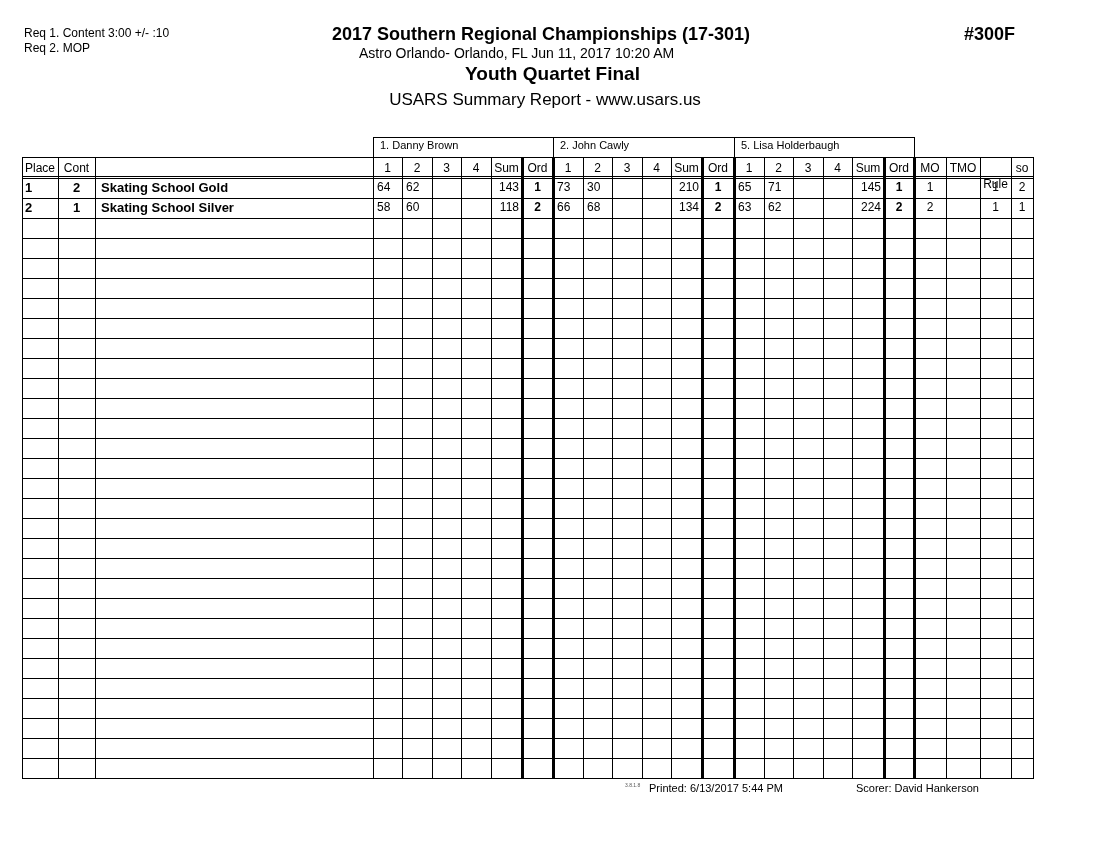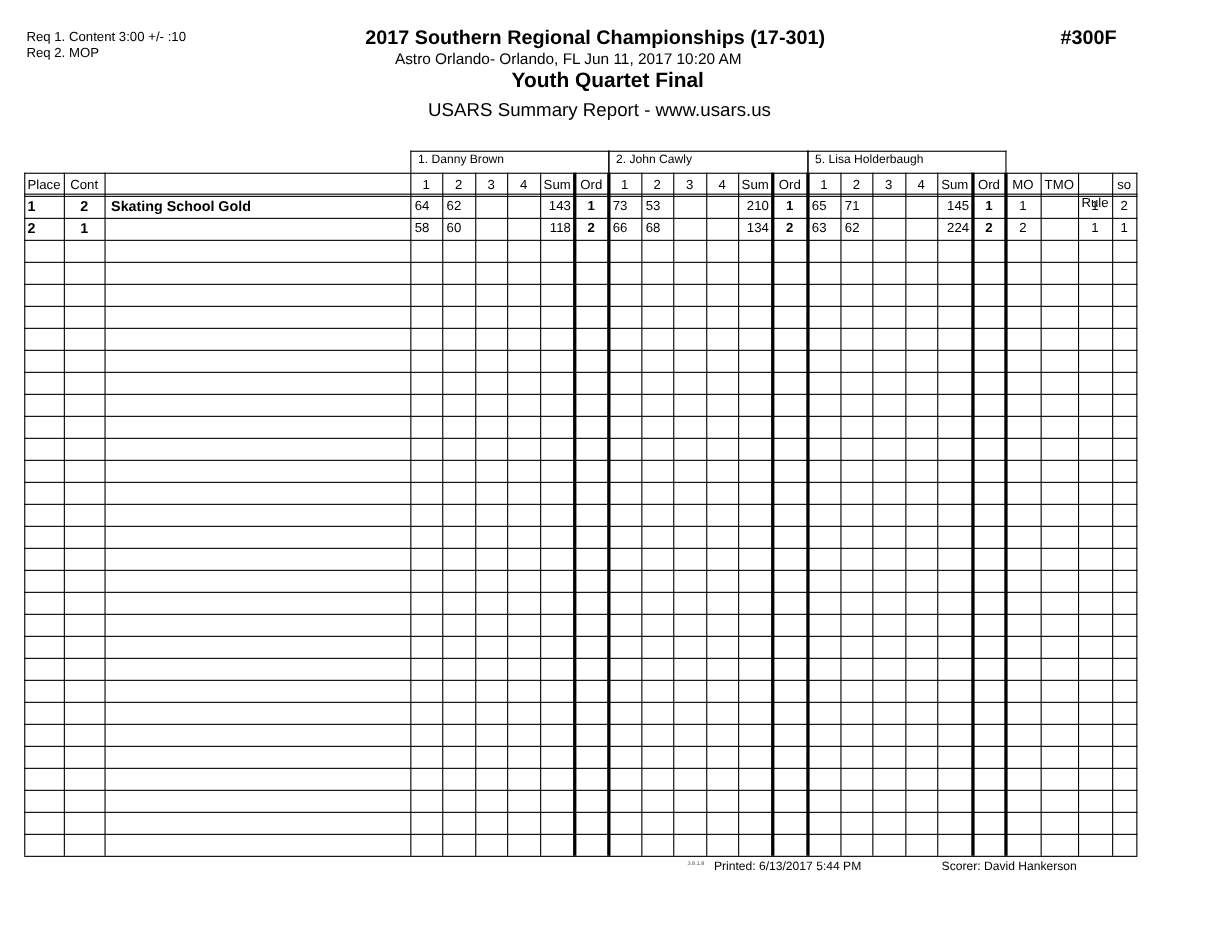--- a/index.html
+++ b/index.html
@@ -81,39 +81,40 @@
       <div class="cell" style="left: 0px; top: 0px; width: 36px; height: 20px; text-align: left; font-weight: bold; padding-left: 3px; padding-right: 0px; font-size: 13px;">1</div>
       <div class="cell" style="left: 36px; top: 0px; width: 37px; height: 20px; text-align: center; font-weight: bold; padding-left: 0px; padding-right: 0px; font-size: 13px;">2</div>
       <div class="cell" style="left: 73px; top: 0px; width: 278px; height: 20px; text-align: left; font-weight: bold; padding-left: 6px; padding-right: 0px; font-size: 13px;">Skating School Gold</div>
       <div class="cell" style="left: 351px; top: 0px; width: 29px; height: 20px; text-align: left; font-weight: normal; padding-left: 4px; padding-right: 0px; font-size: 12px;">64</div>
       <div class="cell" style="left: 380px; top: 0px; width: 30px; height: 20px; text-align: left; font-weight: normal; padding-left: 4px; padding-right: 0px; font-size: 12px;">62</div>
       <div class="cell" style="left: 410px; top: 0px; width: 29px; height: 20px; text-align: left; font-weight: normal; padding-left: 4px; padding-right: 0px; font-size: 12px;"></div>
       <div class="cell" style="left: 439px; top: 0px; width: 30px; height: 20px; text-align: left; font-weight: normal; padding-left: 4px; padding-right: 0px; font-size: 12px;"></div>
       <div class="cell" style="left: 469px; top: 0px; width: 31px; height: 20px; text-align: right; font-weight: normal; padding-left: 0px; padding-right: 3px; font-size: 12px;">143</div>
       <div class="cell" style="left: 500px; top: 0px; width: 31px; height: 20px; text-align: center; font-weight: bold; padding-left: 0px; padding-right: 0px; font-size: 12px;">1</div>
       <div class="cell" style="left: 531px; top: 0px; width: 30px; height: 20px; text-align: left; font-weight: normal; padding-left: 4px; padding-right: 0px; font-size: 12px;">73</div>
-      <div class="cell" style="left: 561px; top: 0px; width: 29px; height: 20px; text-align: left; font-weight: normal; padding-left: 4px; padding-right: 0px; font-size: 12px;">53</div>
+      <div class="cell" style="left: 561px; top: 0px; width: 29px; height: 20px; text-align: left; font-weight: normal; padding-left: 4px; padding-right: 0px; font-size: 12px;">30</div>
       <div class="cell" style="left: 590px; top: 0px; width: 30px; height: 20px; text-align: left; font-weight: normal; padding-left: 4px; padding-right: 0px; font-size: 12px;"></div>
       <div class="cell" style="left: 620px; top: 0px; width: 29px; height: 20px; text-align: left; font-weight: normal; padding-left: 4px; padding-right: 0px; font-size: 12px;"></div>
       <div class="cell" style="left: 649px; top: 0px; width: 31px; height: 20px; text-align: right; font-weight: normal; padding-left: 0px; padding-right: 3px; font-size: 12px;">210</div>
       <div class="cell" style="left: 680px; top: 0px; width: 32px; height: 20px; text-align: center; font-weight: bold; padding-left: 0px; padding-right: 0px; font-size: 12px;">1</div>
       <div class="cell" style="left: 712px; top: 0px; width: 30px; height: 20px; text-align: left; font-weight: normal; padding-left: 4px; padding-right: 0px; font-size: 12px;">65</div>
       <div class="cell" style="left: 742px; top: 0px; width: 29px; height: 20px; text-align: left; font-weight: normal; padding-left: 4px; padding-right: 0px; font-size: 12px;">71</div>
       <div class="cell" style="left: 771px; top: 0px; width: 30px; height: 20px; text-align: left; font-weight: normal; padding-left: 4px; padding-right: 0px; font-size: 12px;"></div>
       <div class="cell" style="left: 801px; top: 0px; width: 29px; height: 20px; text-align: left; font-weight: normal; padding-left: 4px; padding-right: 0px; font-size: 12px;"></div>
       <div class="cell" style="left: 830px; top: 0px; width: 32px; height: 20px; text-align: right; font-weight: normal; padding-left: 0px; padding-right: 3px; font-size: 12px;">145</div>
       <div class="cell" style="left: 862px; top: 0px; width: 30px; height: 20px; text-align: center; font-weight: bold; padding-left: 0px; padding-right: 0px; font-size: 12px;">1</div>
       <div class="cell" style="left: 892px; top: 0px; width: 32px; height: 20px; text-align: center; font-weight: normal; padding-left: 0px; padding-right: 0px; font-size: 12px;">1</div>
       <div class="cell" style="left: 924px; top: 0px; width: 34px; height: 20px; text-align: center; font-weight: normal; padding-left: 0px; padding-right: 0px; font-size: 12px;"></div>
       <div class="cell" style="left: 958px; top: 0px; width: 31px; height: 20px; text-align: center; font-weight: normal; padding-left: 0px; padding-right: 0px; font-size: 12px;">1</div>
       <div class="cell" style="left: 989px; top: 0px; width: 22px; height: 20px; text-align: center; font-weight: normal; padding-left: 0px; padding-right: 0px; font-size: 12px;">2</div>
     </div>
     <div style="position: absolute; left: 0px; top: 41px; width: 1011px; height: 20px;">
       <div class="cell" style="left: 0px; top: 0px; width: 36px; height: 20px; text-align: left; font-weight: bold; padding-left: 3px; padding-right: 0px; font-size: 13px;">2</div>
       <div class="cell" style="left: 36px; top: 0px; width: 37px; height: 20px; text-align: center; font-weight: bold; padding-left: 0px; padding-right: 0px; font-size: 13px;">1</div>
+      <div class="cell" style="left: 73px; top: 0px; width: 278px; height: 20px; text-align: left; font-weight: bold; padding-left: 6px; padding-right: 0px; font-size: 13px;">Skating School Silver</div>
       <div class="cell" style="left: 351px; top: 0px; width: 29px; height: 20px; text-align: left; font-weight: normal; padding-left: 4px; padding-right: 0px; font-size: 12px;">58</div>
       <div class="cell" style="left: 380px; top: 0px; width: 30px; height: 20px; text-align: left; font-weight: normal; padding-left: 4px; padding-right: 0px; font-size: 12px;">60</div>
       <div class="cell" style="left: 410px; top: 0px; width: 29px; height: 20px; text-align: left; font-weight: normal; padding-left: 4px; padding-right: 0px; font-size: 12px;"></div>
       <div class="cell" style="left: 439px; top: 0px; width: 30px; height: 20px; text-align: left; font-weight: normal; padding-left: 4px; padding-right: 0px; font-size: 12px;"></div>
       <div class="cell" style="left: 469px; top: 0px; width: 31px; height: 20px; text-align: right; font-weight: normal; padding-left: 0px; padding-right: 3px; font-size: 12px;">118</div>
       <div class="cell" style="left: 500px; top: 0px; width: 31px; height: 20px; text-align: center; font-weight: bold; padding-left: 0px; padding-right: 0px; font-size: 12px;">2</div>
       <div class="cell" style="left: 531px; top: 0px; width: 30px; height: 20px; text-align: left; font-weight: normal; padding-left: 4px; padding-right: 0px; font-size: 12px;">66</div>
       <div class="cell" style="left: 561px; top: 0px; width: 29px; height: 20px; text-align: left; font-weight: normal; padding-left: 4px; padding-right: 0px; font-size: 12px;">68</div>
       <div class="cell" style="left: 590px; top: 0px; width: 30px; height: 20px; text-align: left; font-weight: normal; padding-left: 4px; padding-right: 0px; font-size: 12px;"></div>
       <div class="cell" style="left: 620px; top: 0px; width: 29px; height: 20px; text-align: left; font-weight: normal; padding-left: 4px; padding-right: 0px; font-size: 12px;"></div>

